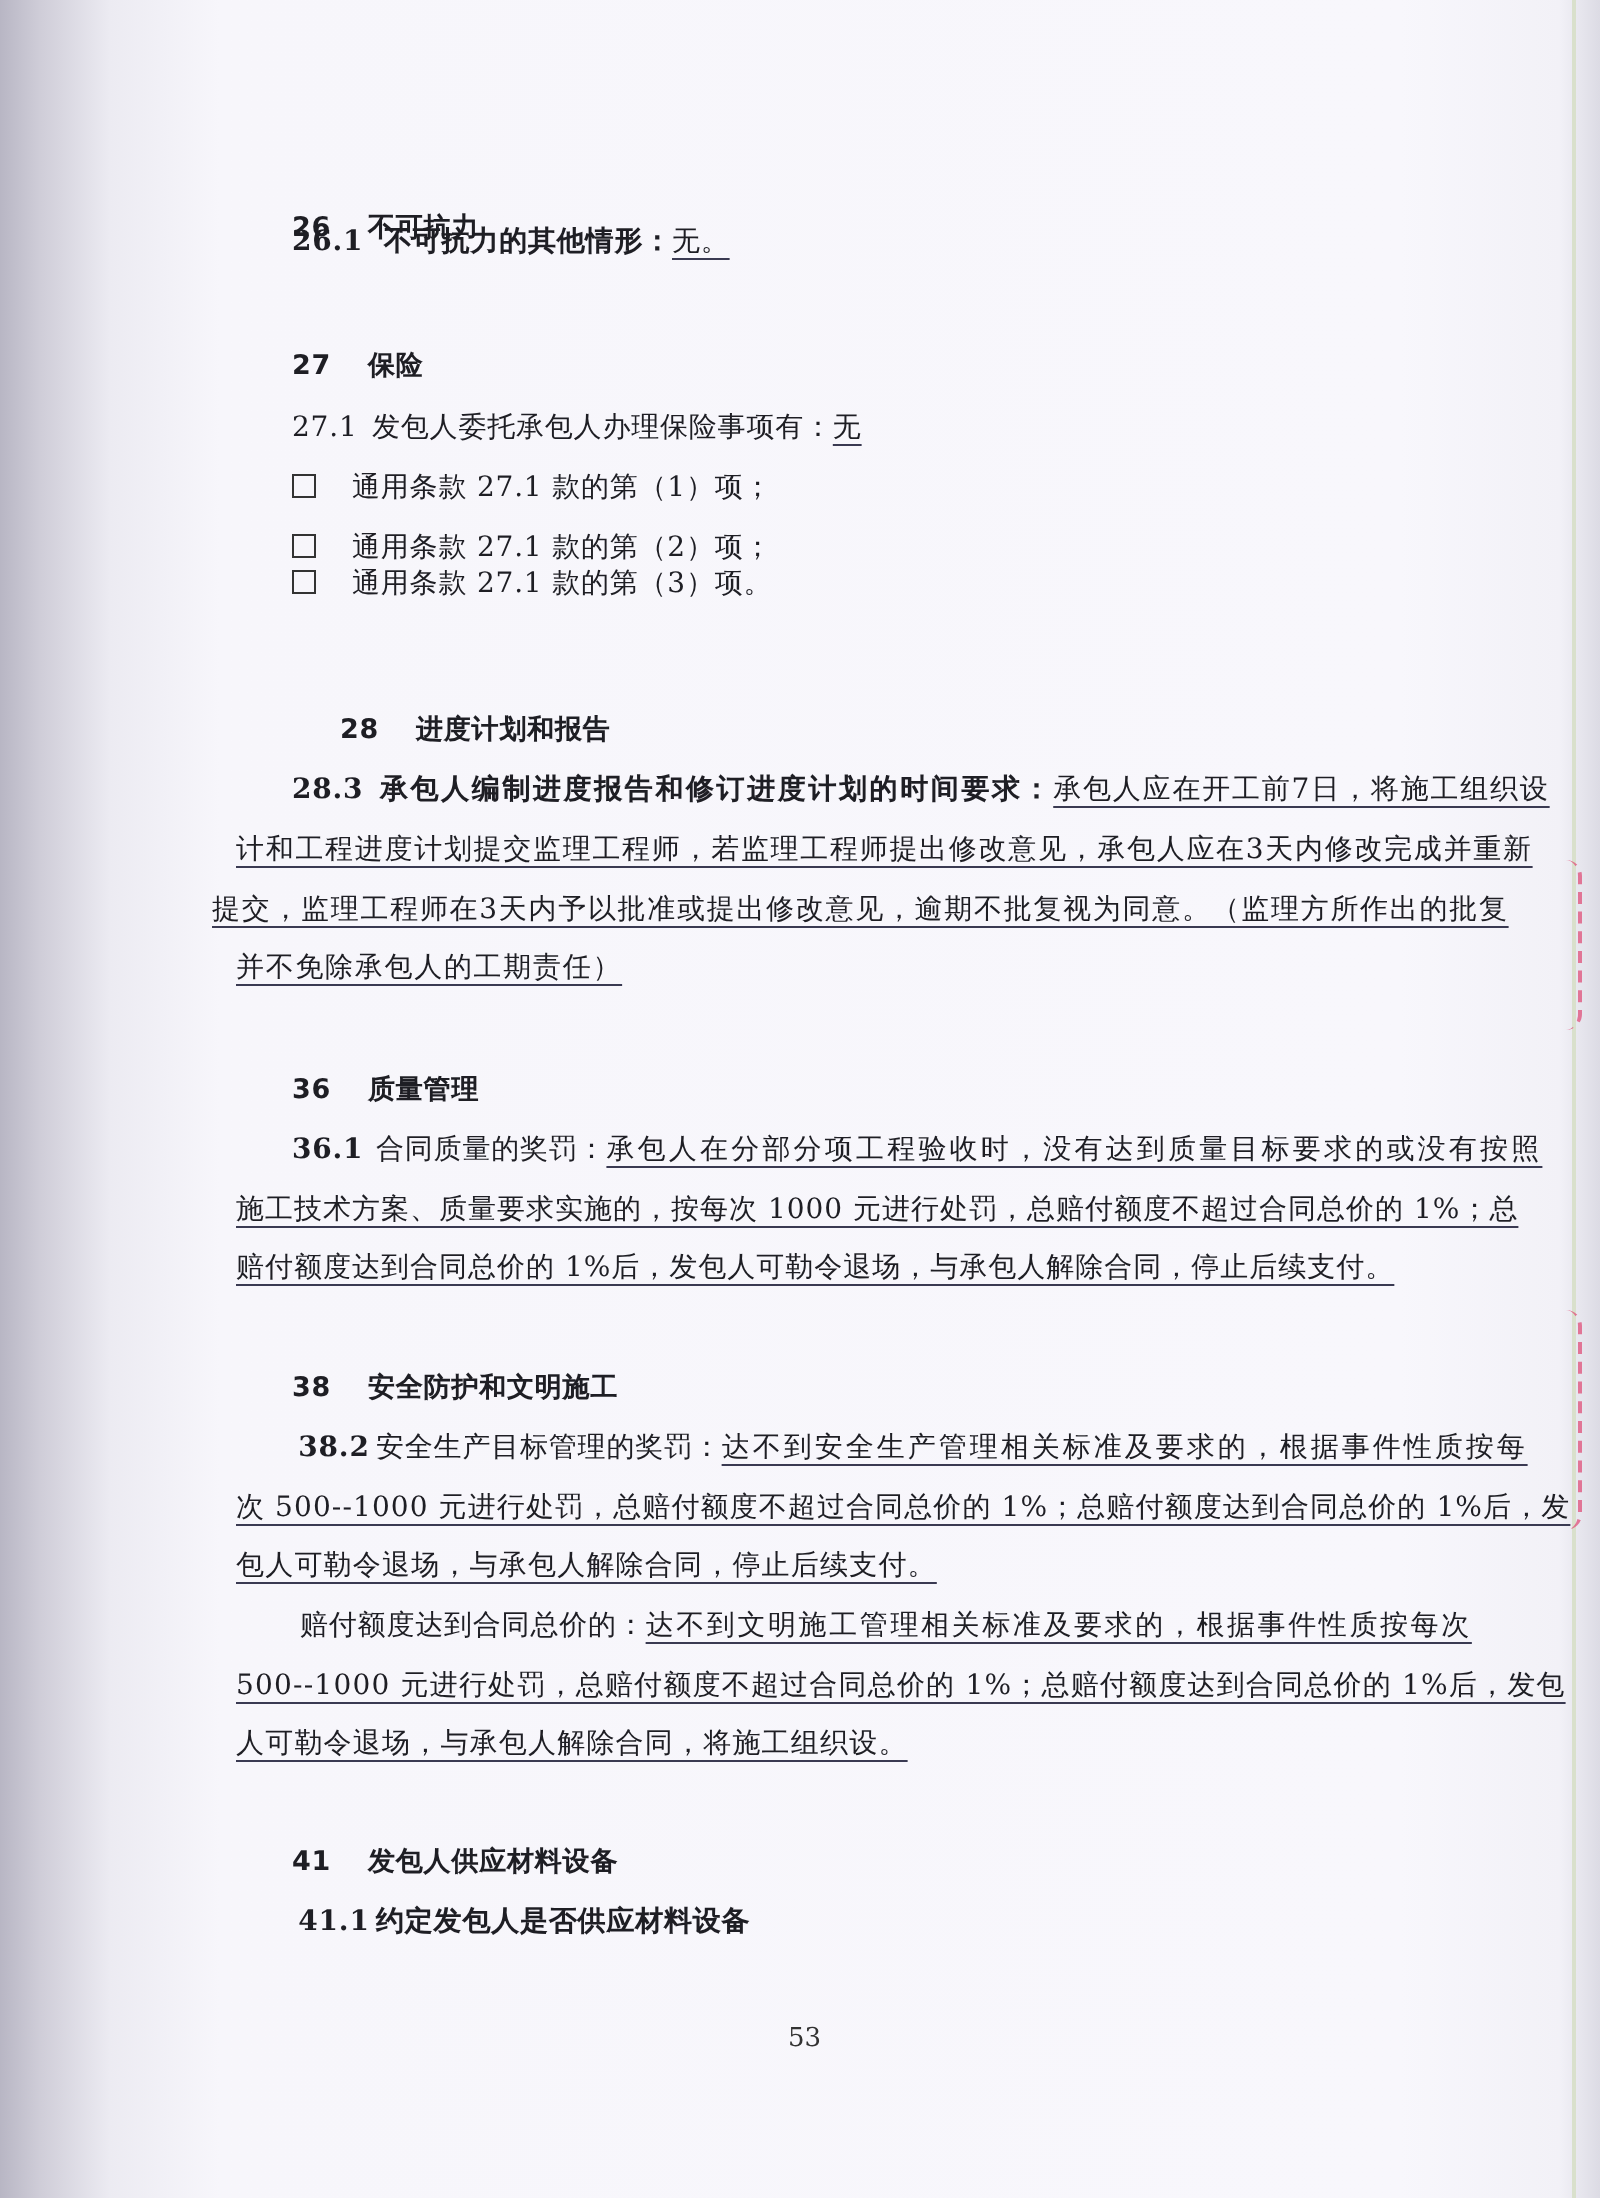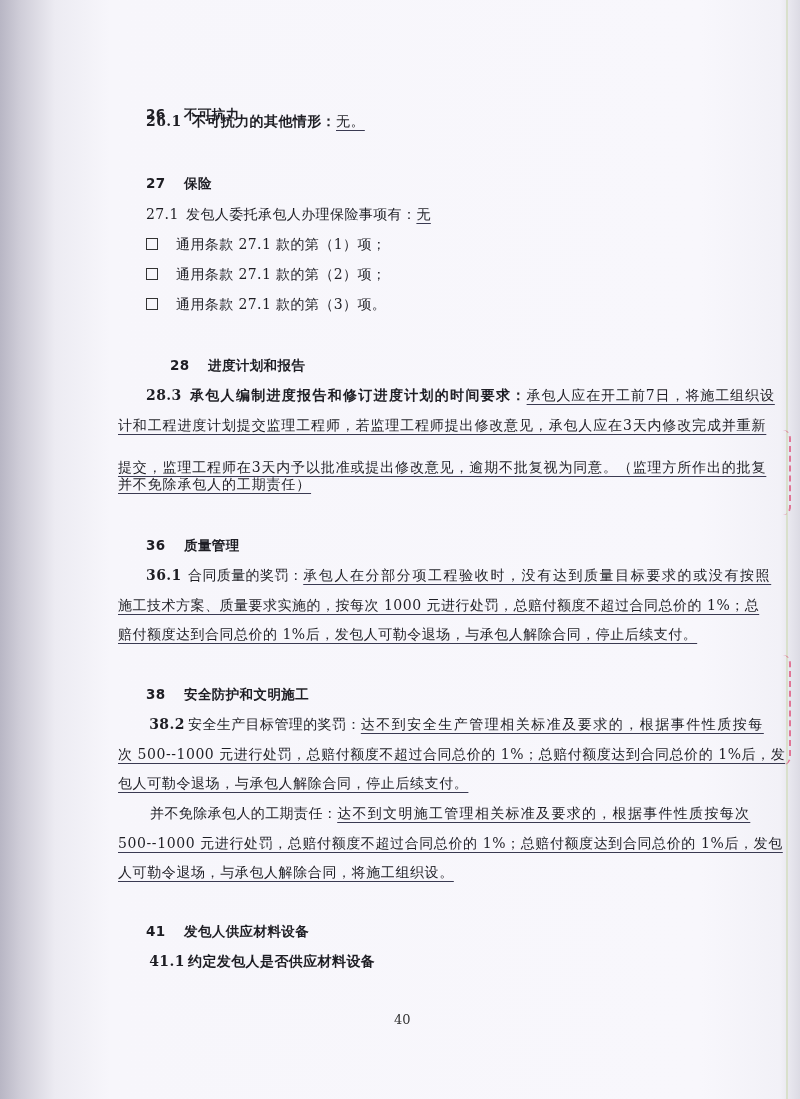--- a/index.html
+++ b/index.html
@@ -54,32 +54,32 @@
   </div>
   <div class="line" style="left:146px; top:204px;">
     <span style="display:inline-block; width:40px;">27.1</span><span>发包人委托承包人办理保险事项有：</span><span class="u">无</span>
   </div>
   <div class="line" style="left:146px; top:234px;">
     <span class="box"></span><span>通用条款 27.1 款的第（1）项；</span>
   </div>
   <div class="line" style="left:146px; top:264px;">
     <span class="box"></span><span>通用条款 27.1 款的第（2）项；</span>
   </div>
-  <div class="line" style="left:146px; top:294px;">
+  <div class="line" style="left:146px; top:282px;">
     <span class="box"></span><span>通用条款 27.1 款的第（3）项。</span>
   </div>
 
   <div class="line h" style="left:146px; top:355px;margin-left:24px;">
     <span class="num" style="width:38px;">28</span><span>进度计划和报告</span>
   </div>
   <div class="line" style="left:146px; top:385px;">
     <span class="num" style="width:44px;">28.3</span><span class="b" style="letter-spacing:1.3px;text-align:right;">承包人编制进度报告和修订进度计划的时间要求：</span><span class="u" style="letter-spacing:0.9px;">承包人应在开工前7日，将施工组织设</span>
   </div>
   <div class="line u" style="left:118px; top:415px; letter-spacing:0.85px;">计和工程进度计划提交监理工程师，若监理工程师提出修改意见，承包人应在3天内修改完成并重新</div>
-  <div class="line u" style="left:118px; top:445px; letter-spacing:0.85px;margin-top:12px;">提交，监理工程师在3天内予以批准或提出修改意见，逾期不批复视为同意。（监理方所作出的批复</div>
+  <div class="line u" style="left:106px; top:445px; letter-spacing:0.85px;">提交，监理工程师在3天内予以批准或提出修改意见，逾期不批复视为同意。（监理方所作出的批复</div>
   <div class="line u" style="left:118px; top:474px; letter-spacing:0.85px;">并不免除承包人的工期责任）</div>
 
   <div class="line h" style="left:146px; top:535px;">
     <span class="num" style="width:38px;">36</span><span>质量管理</span>
   </div>
   <div class="line" style="left:146px; top:565px;">
     <span class="num" style="width:42px;">36.1</span><span>合同质量的奖罚：</span><span class="u" style="letter-spacing:1.6px;">承包人在分部分项工程验收时，没有达到质量目标要求的或没有按照</span>
   </div>
   <div class="line u" style="left:118px; top:595px; letter-spacing:0.5px;">施工技术方案、质量要求实施的，按每次 1000 元进行处罚，总赔付额度不超过合同总价的 1%；总</div>
   <div class="line u" style="left:118px; top:624px; letter-spacing:0.5px;">赔付额度达到合同总价的 1%后，发包人可勒令退场，与承包人解除合同，停止后续支付。</div>
@@ -87,26 +87,26 @@
   <div class="line h" style="left:146px; top:684px;">
     <span class="num" style="width:38px;">38</span><span>安全防护和文明施工</span>
   </div>
   <div class="line" style="left:146px; top:714px;text-align:center;">
     <span class="num" style="width:42px;">38.2</span><span>安全生产目标管理的奖罚：</span><span class="u" style="letter-spacing:1.5px;">达不到安全生产管理相关标准及要求的，根据事件性质按每</span>
   </div>
   <div class="line u" style="left:118px; top:744px; letter-spacing:0.55px;">次 500--1000 元进行处罚，总赔付额度不超过合同总价的 1%；总赔付额度达到合同总价的 1%后，发</div>
   <div class="line u" style="left:118px; top:773px; letter-spacing:0.6px;">包人可勒令退场，与承包人解除合同，停止后续支付。</div>
 
   <div class="line" style="left:150px; top:803px;">
-    <span>并不免除承包人的工期责任：</span><span class="u" style="letter-spacing:1.3px;">达不到文明施工管理相关标准及要求的，根据事件性质按每次</span>
+    <span>赔付额度达到合同总价的：</span><span class="u" style="letter-spacing:1.3px;">达不到文明施工管理相关标准及要求的，根据事件性质按每次</span>
   </div>
   <div class="line u" style="left:118px; top:833px; letter-spacing:0.6px;">500--1000 元进行处罚，总赔付额度不超过合同总价的 1%；总赔付额度达到合同总价的 1%后，发包</div>
   <div class="line u" style="left:118px; top:862px; letter-spacing:0.6px;">人可勒令退场，与承包人解除合同，将施工组织设。</div>
 
   <div class="line h" style="left:146px; top:921px;">
     <span class="num" style="width:38px;">41</span><span>发包人供应材料设备</span>
   </div>
   <div class="line" style="left:146px; top:951px;text-align:center;">
     <span class="num" style="width:42px;">41.1</span><span class="b">约定发包人是否供应材料设备</span>
   </div>
 
-  <div class="page-num">40</div>
+  <div class="page-num">53</div>
 </div>
 
 </body></html>

